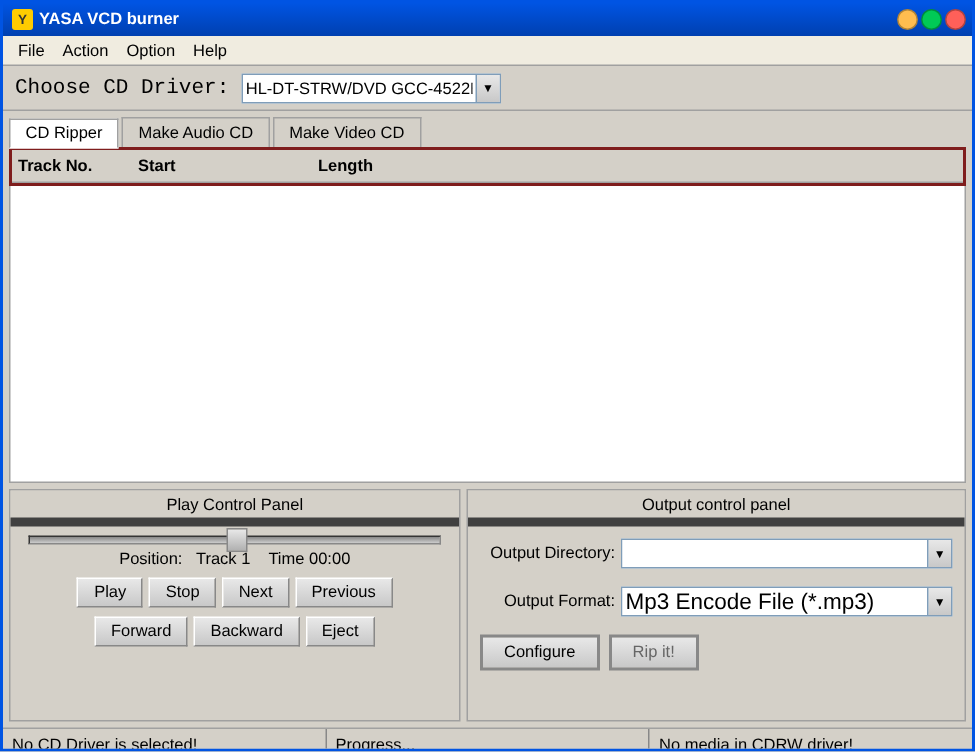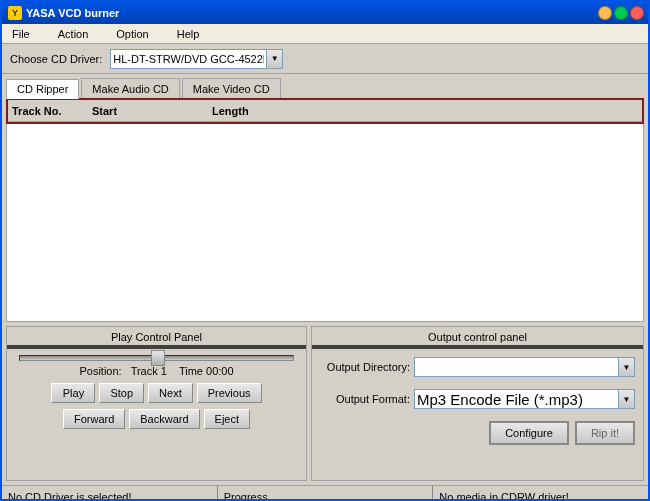--- a/index.html
+++ b/index.html
@@ -57,40 +57,41 @@
     .title-btn.close { background: #ff6059; }
 
     
     .menu-bar {
       background: #f0ece0;
       height: 20px;
       display: flex;
       align-items: center;
       padding: 0 4px;
       border-bottom: 1px solid #a0a0a0;
-      gap: 16px;
+      gap: 0;
     }
     .menu-item {
       padding: 2px 6px;
       cursor: pointer;
       font-size: 11px;
     }
 
     
     .driver-row {
       background: #d4d0c8;
       height: 30px;
       display: flex;
       align-items: center;
       padding: 0 8px;
       gap: 8px;
       border-bottom: 1px solid #a0a0a0;
     }
     .driver-label {
-      font-size: 11px;
+      font-size: 14px;
+      font-family: Liberation Mono, monospace;
     }
     .driver-combo {
       display: flex;
       align-items: center;
       border: 1px solid #7f9db9;
       background: white;
       height: 20px;
     }
     .driver-combo input {
       border: none;
@@ -174,21 +175,21 @@
     .play-panel {
       flex: 1;
       border: 1px solid #a0a0a0;
       background: #d4d0c8;
     }
     .panel-title {
       text-align: center;
       font-size: 11px;
       background: #d4d0c8;
       padding: 4px 0 2px 0;
-      border-bottom: 4px solid #404040;
+      border-bottom: 6px solid #404040;
     }
     .slider-row {
       padding: 6px 12px 2px 12px;
     }
     .slider-track {
       width: 100%;
       height: 6px;
       background: linear-gradient(to bottom, #888, #ccc);
       border: 1px inset #888;
       position: relative;
@@ -273,21 +274,20 @@
       background: linear-gradient(to bottom, #e8e8e8, #c8c8c8);
       border-left: 1px solid #7f9db9;
       display: flex;
       align-items: center;
       justify-content: center;
       cursor: pointer;
       font-size: 8px;
     }
     .output-action-row {
       display: flex;
-      justify-content: flex-end;
       padding: 8px 8px;
       gap: 6px;
     }
     .action-btn {
       padding: 4px 14px;
       font-size: 11px;
       background: linear-gradient(to bottom, #e8e8e8, #c8c8c8);
       border: 2px solid #888;
       cursor: pointer;
     }

